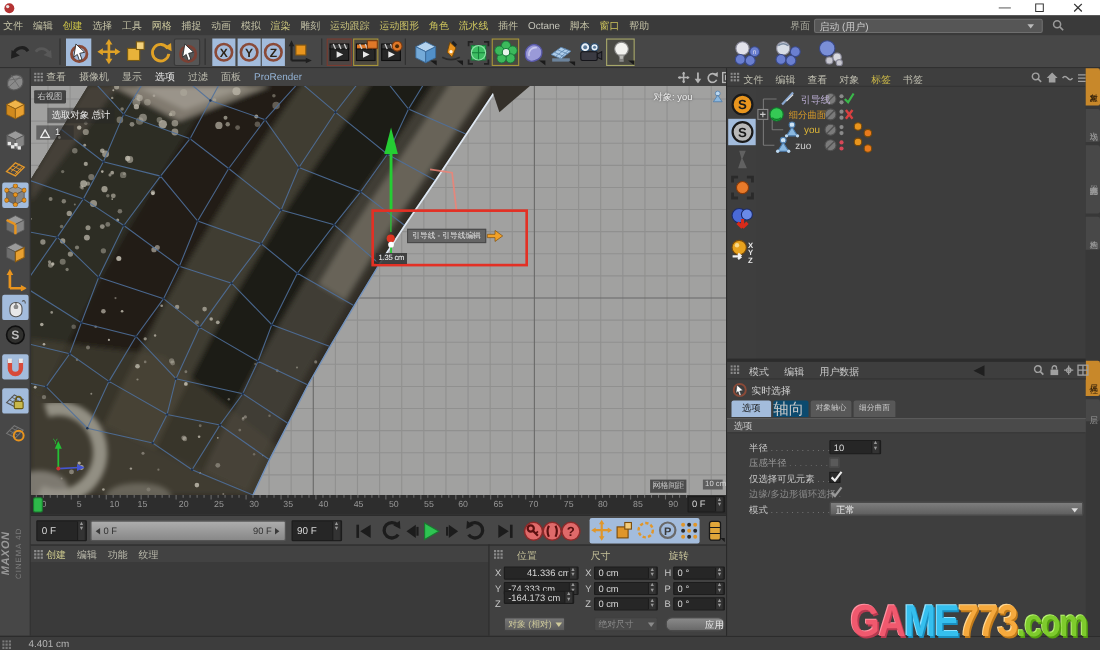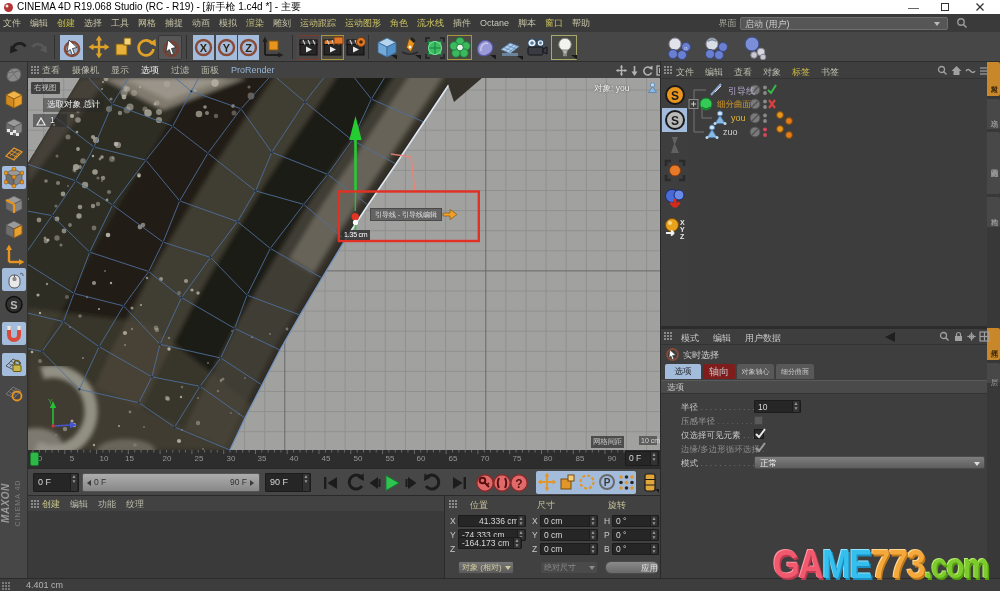--- a/index.html
+++ b/index.html
@@ -25,21 +25,20 @@
 .spin{position:absolute;right:1px;top:0;bottom:0;width:7px;border-left:1px solid #1c1c1c;background:#333;color:#999;font-size:5px;line-height:5px;text-align:center}
 .lbl{position:absolute;color:#c9c9c9;font-size:9px;white-space:nowrap}
 svg{display:block}
 </style></head>
 <body>
 <div class="abs" id="titlebar">
  <svg class="abs" style="left:3px;top:2px" width="11" height="11">
       <circle cx="5.5" cy="5.5" r="4.5" fill="#b43333"></circle>
       <circle cx="4" cy="4" r="1.5" fill="#e8e8e8"></circle>
     </svg>
- <span style="margin-left:17px">CINEMA 4D R19.068 Studio (RC - R19) - [新手枪 1.c4d *] - 主要</span>
  <span class="abs" style="left:908px;top:0;color:#333;font-size:11px">—</span>
  <svg class="abs" style="left:941px;top:3px" width="8" height="8">
       <rect x="0.5" y="0.5" width="7" height="7" fill="none" stroke="#333"></rect>
     </svg>
  <svg class="abs" style="left:976px;top:3px" width="8" height="8">
       <line x1="0.5" y1="0.5" x2="7.5" y2="7.5" stroke="#333" stroke-width="1.2"></line>
       <line x1="7.5" y1="0.5" x2="0.5" y2="7.5" stroke="#333" stroke-width="1.2"></line>
     </svg>
 </div>
 <div class="abs" id="menubar">
@@ -1018,21 +1017,21 @@
         <line x1="5.5" y1="1" x2="5.5" y2="10"></line>
         <line x1="1" y1="5.5" x2="10" y2="5.5"></line>
       </g>
     </svg>
 <svg class="abs" style="left:5px;top:286px" width="13" height="13" viewBox="0 0 13 13">
       <circle cx="6.5" cy="6.5" r="5.5" fill="none" stroke="#8a4a38" stroke-width="1.8"></circle>
       <polygon points="4,2 9.5,7 6.5,7.5 7.8,11 6.2,11.6 5,8 3,9.5" fill="#fff" stroke="#333" stroke-width="0.5"></polygon>
     </svg>
 <div class="lbl" style="left:22px;top:287px;color:#d0d0d0">实时选择</div>
 <div class="abs sel" style="left:4px;top:302px;width:36px;height:15px;border-radius:2px 2px 0 0;color:#1a1a1a;font-size:8.5px;line-height:15px;text-align:center">选项</div>
-<div class="abs" style="left:42px;top:302px;width:32px;height:15px;background:#7f1d1d;border-radius:2px 2px 0 0;color:#c8c8c8;font-size:10px;line-height:15px;text-align:center">轴向</div>
+<div class="abs" style="left:42px;top:302px;width:32px;height:15px;background:#0c4a6e;border-radius:2px 2px 0 0;color:#c8c8c8;font-size:14px;line-height:15px;">轴向</div>
 <div class="abs" style="left:76px;top:302px;width:37px;height:15px;background:#585858;border-radius:2px 2px 0 0;color:#c8c8c8;font-size:7px;overflow:hidden;line-height:15px;text-align:center">对象轴心</div>
 <div class="abs" style="left:115px;top:302px;width:38px;height:15px;background:#585858;border-radius:2px 2px 0 0;color:#c8c8c8;font-size:7px;overflow:hidden;line-height:15px;text-align:center">细分曲面</div>
 <div class="abs" style="left:0px;top:318px;width:326px;height:14px;background:#4a4a4a;border-top:1px solid #5a5a5a;border-bottom:1px solid #333;color:#c8c8c8;font-size:8.5px;line-height:13px"><span style="margin-left:6px">选项</span></div>
 <div class="lbl" style="left:20px;top:340px;font-size:8.5px">半径 <span style="color:#777">. . . . . . . . . . . . .</span></div>
 <div class="inp" style="left:93px;top:338px;width:47px;height:13px;line-height:12px"><span style="margin-left:3px">10</span><span class="spin">▲<br>▼</span></div>
 <div class="lbl" style="left:20px;top:354px;font-size:8.5px;color:#9a9a9a">压感半径 <span style="color:#6a6a6a">. . . . . . . . .</span></div>
 <div class="abs" style="left:93px;top:354px;width:9px;height:9px;background:#5a5a5a;border:1px solid #444"></div>
 <div class="lbl" style="left:20px;top:368px;font-size:8.5px">仅选择可见元素 <span style="color:#777">. . . .</span></div>
 <div class="abs" style="left:93px;top:367px;width:10px;height:10px;background:#2a2a2a;border:1px solid #1a1a1a"></div>
 <svg class="abs" style="left:93px;top:365px" width="13" height="13" viewBox="0 0 13 13">

